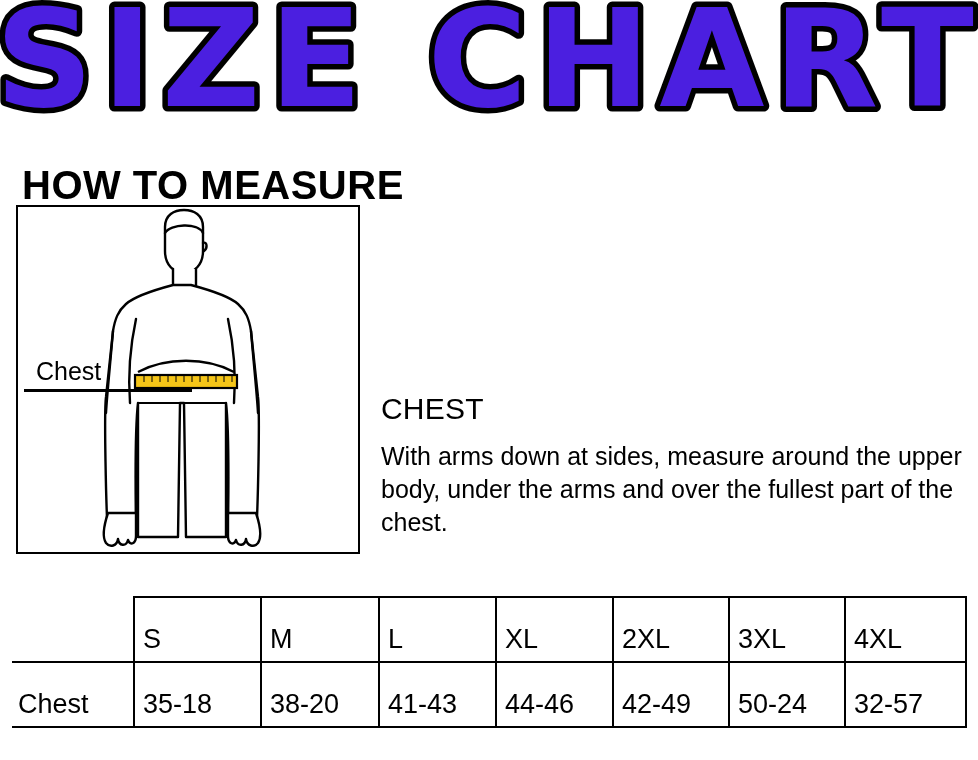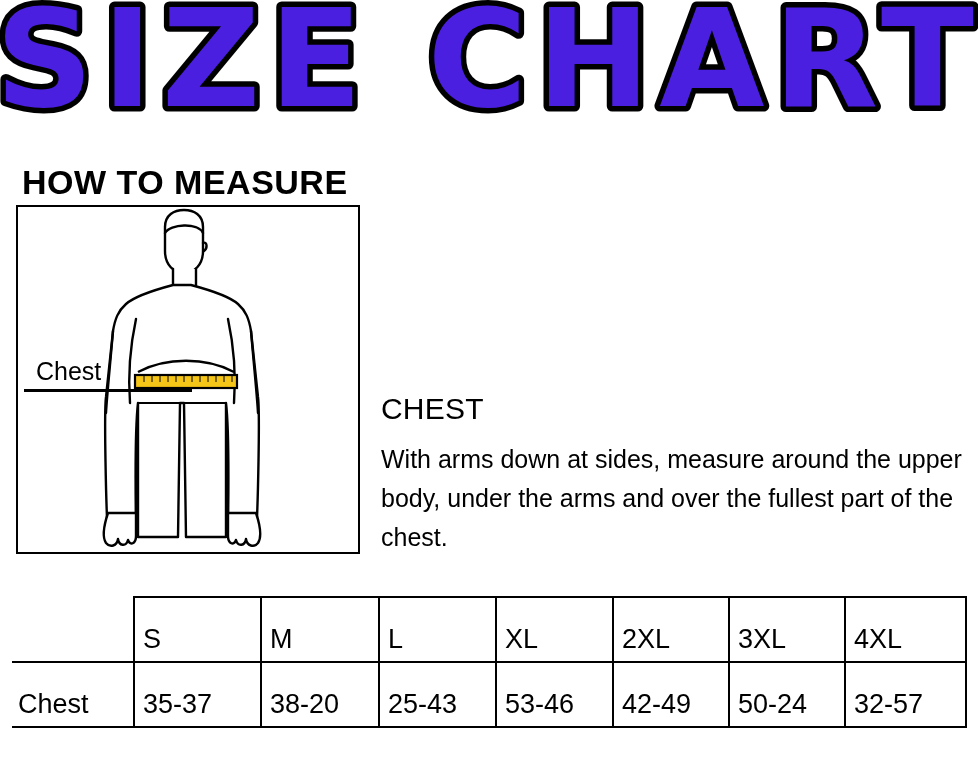--- a/index.html
+++ b/index.html
@@ -24,21 +24,21 @@
     width: 978px;
     height: 150px;
   }
   #title-svg { display: block; }
 
   
   #how-to-measure {
     position: absolute;
     left: 22px;
     top: 163px;
-    font-size: 34px;
+    font-size: 40px;
     font-weight: bold;
     letter-spacing: 0.5px;
     color: #000;
     font-family: "Liberation Sans", sans-serif;
   }
 
   
   #figure-box {
     position: absolute;
     left: 16px;
@@ -80,21 +80,21 @@
   }
   #desc-title {
     font-size: 30px;
     color: #000;
     margin: 0 0 14px 0;
     font-family: "Liberation Sans", sans-serif;
     letter-spacing: 0.2px;
   }
   #desc-body {
     font-size: 25px;
-    line-height: 39px;
+    line-height: 33px;
     color: #000;
     margin: 0;
     font-family: "Liberation Sans", sans-serif;
   }
 
   
   #size-table {
     position: absolute;
     left: 12px;
     top: 596px;
@@ -220,22 +220,22 @@
       <td>S</td>
       <td>M</td>
       <td>L</td>
       <td>XL</td>
       <td>2XL</td>
       <td>3XL</td>
       <td>4XL</td>
     </tr>
     <tr>
       <td class="row-head">Chest</td>
-      <td>35-37</td>
+      <td>35-18</td>
       <td>38-20</td>
-      <td>25-43</td>
-      <td>53-46</td>
+      <td>41-43</td>
+      <td>44-46</td>
       <td>42-49</td>
       <td>50-24</td>
       <td>32-57</td>
     </tr>
   </tbody>
 </table>
 
 </body></html>

